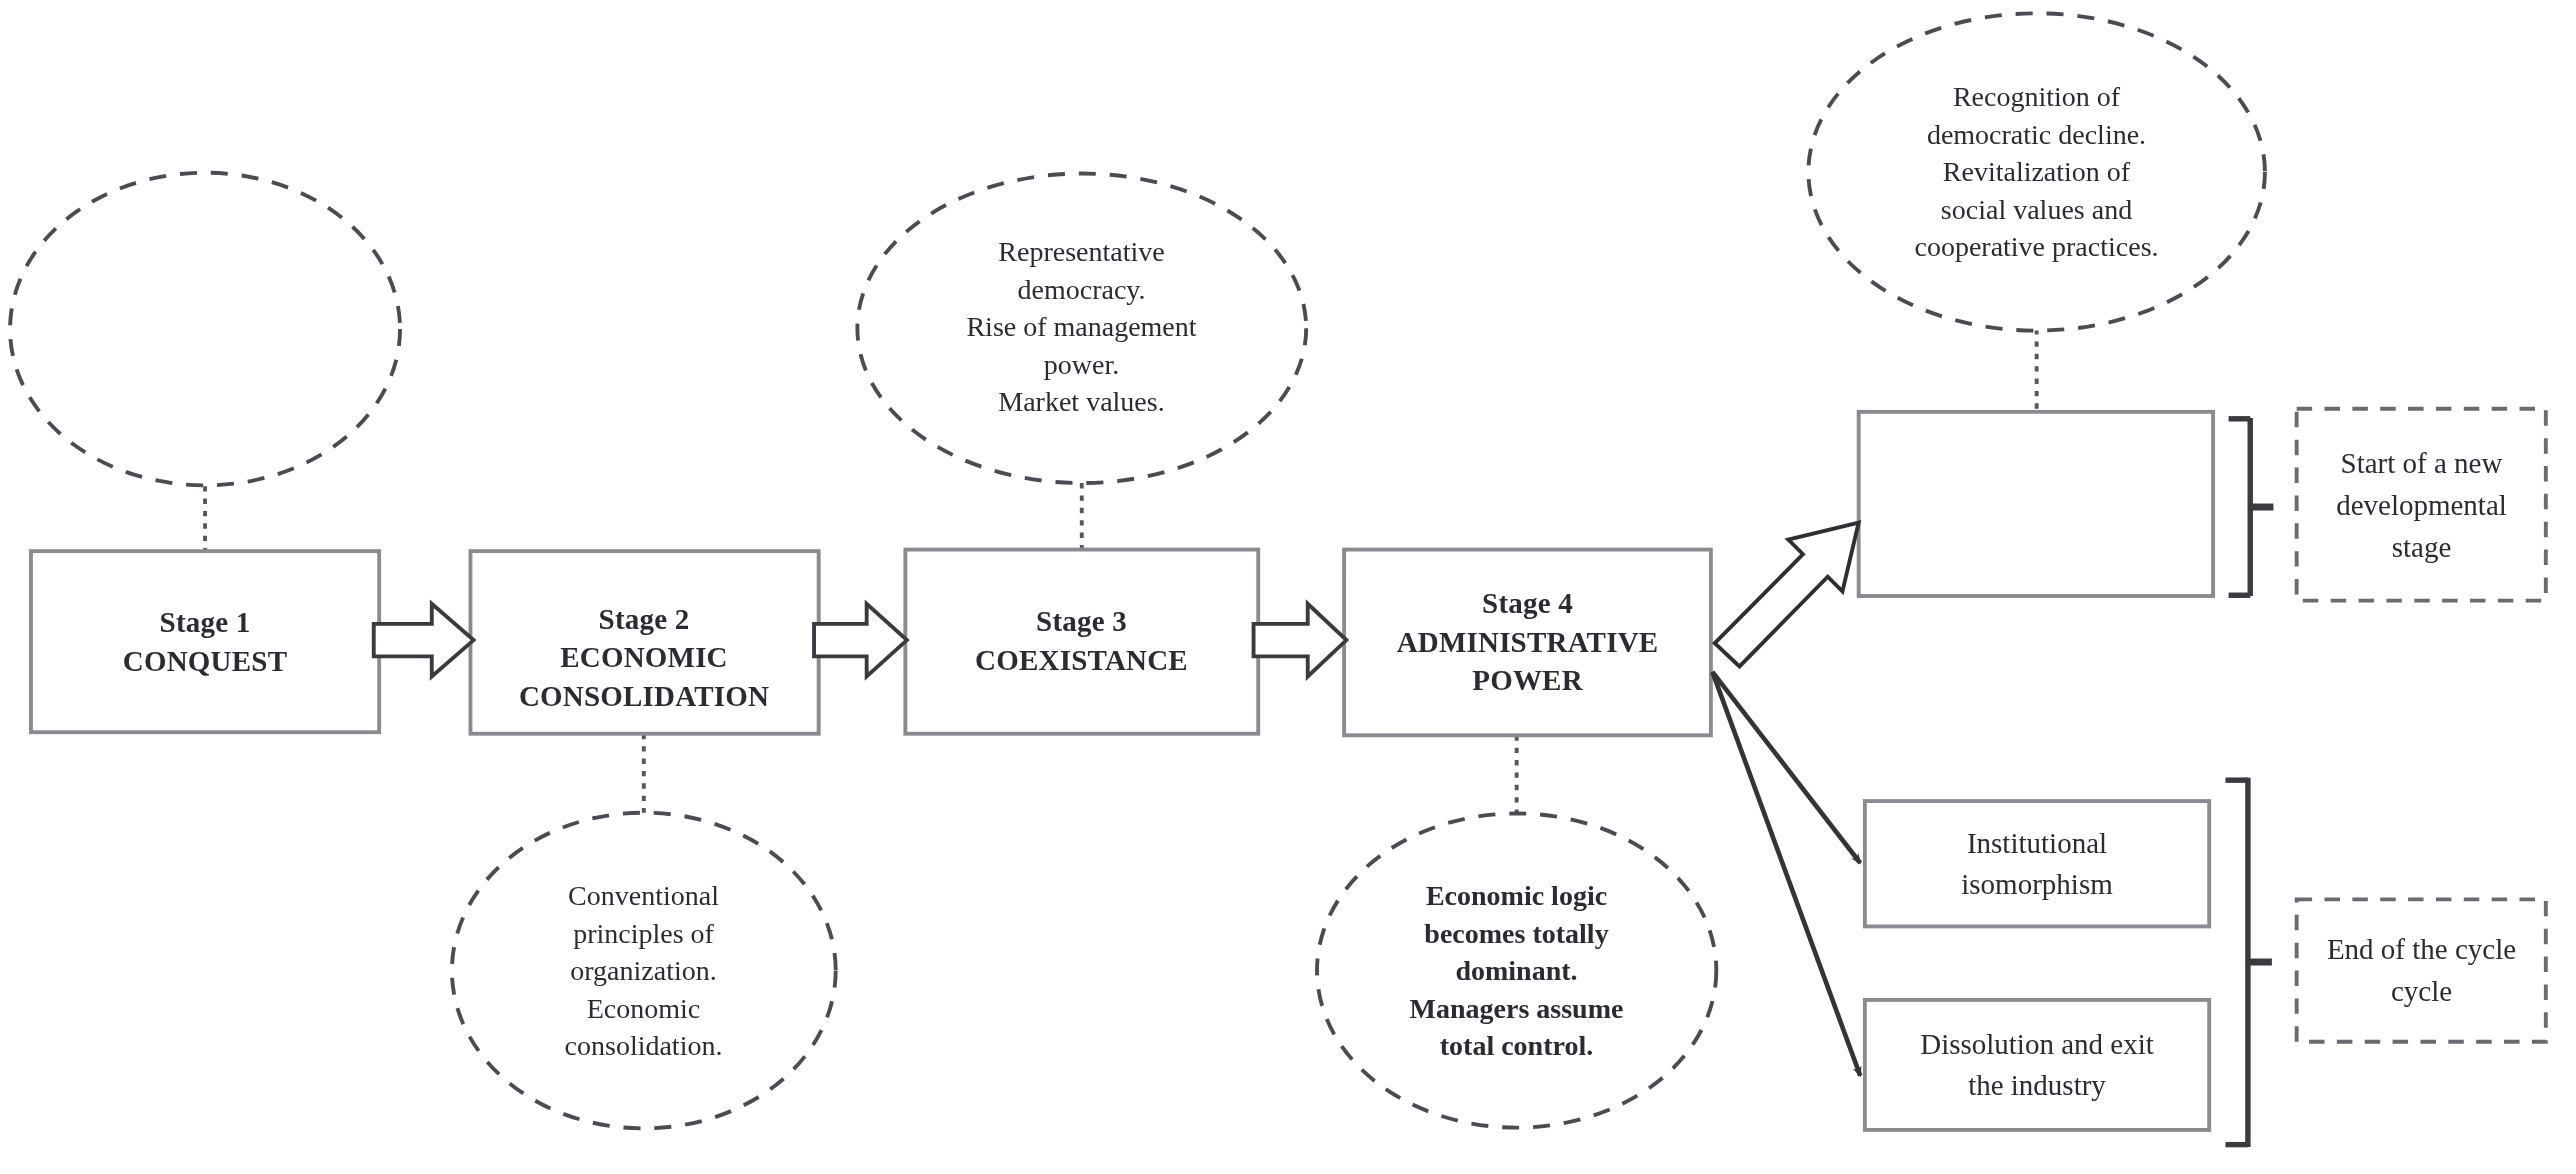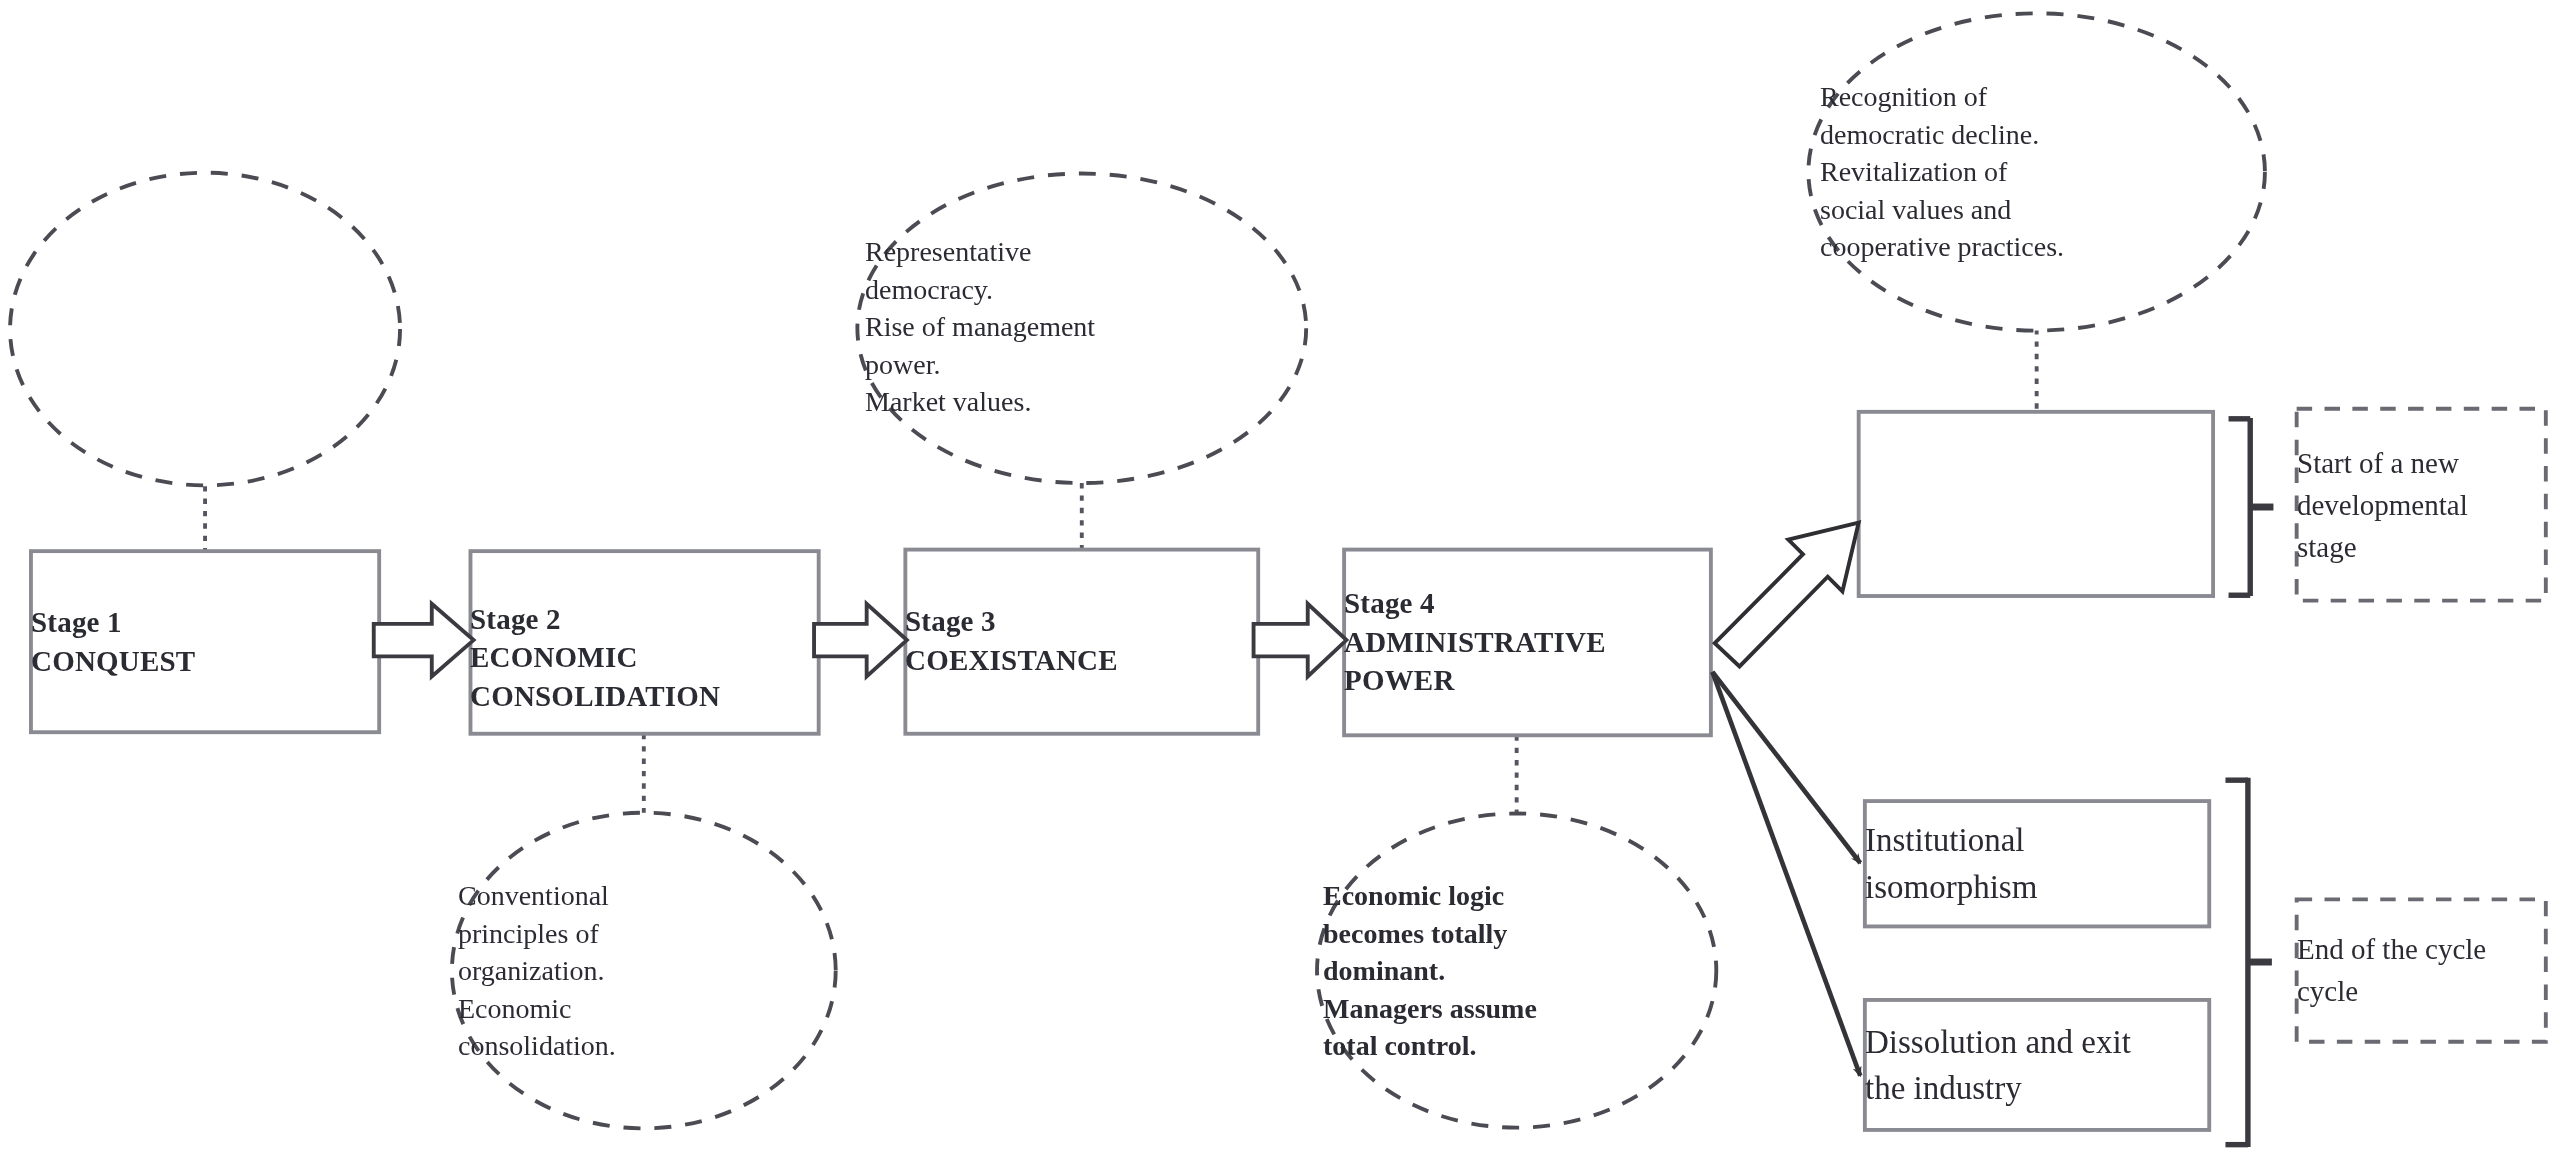--- a/index.html
+++ b/index.html
@@ -19,34 +19,34 @@
     position: absolute;
     left: 0;
     top: 0;
     width: 2576px;
     height: 1175px;
   }
   .node-text {
     position: absolute;
     display: flex;
     flex-direction: column;
-    align-items: flex-start;
+    align-items: center;
     justify-content: center;
     text-align: center;
     color: #2b2b33;
     pointer-events: none;
   }
   .stage-box-text {
     font-weight: bold;
     font-size: 29px;
     line-height: 1.33;
     letter-spacing: 0.2px;
   }
   .plain-box-text {
-    font-size: 33px;
+    font-size: 29px;
     line-height: 1.40;
   }
   .bubble-text {
     font-size: 28px;
     line-height: 1.34;
   }
   .dashed-note-text {
     font-size: 29px;
     line-height: 1.45;
   }

